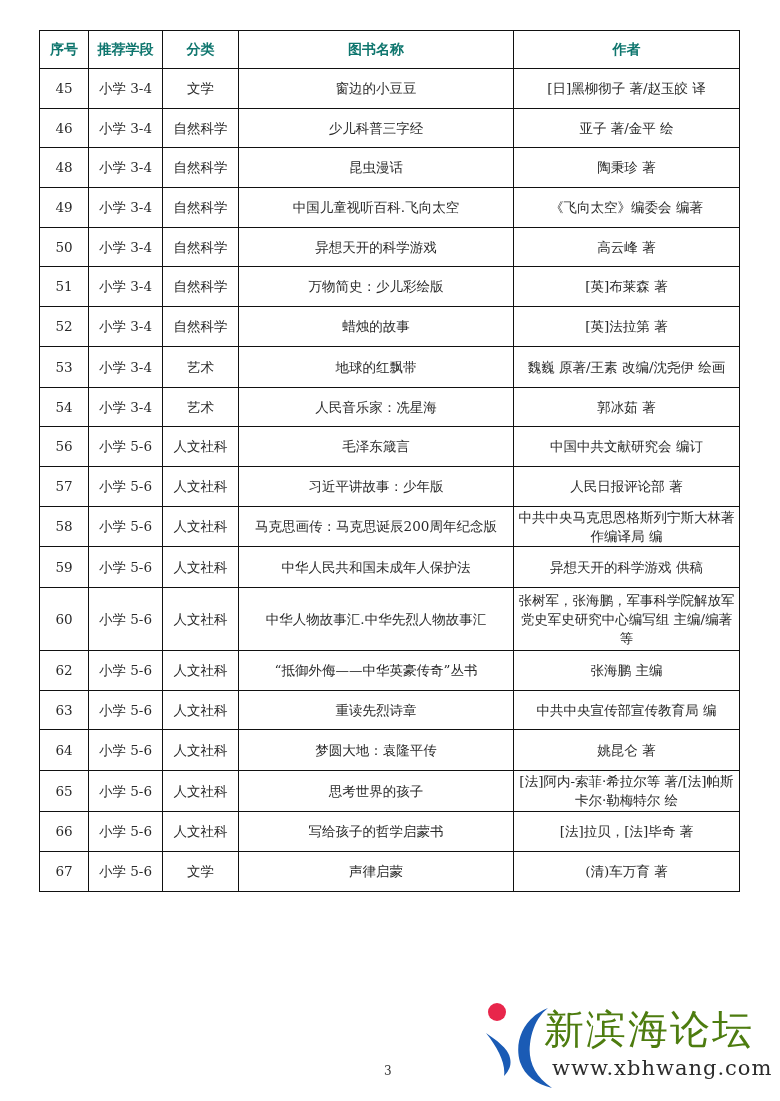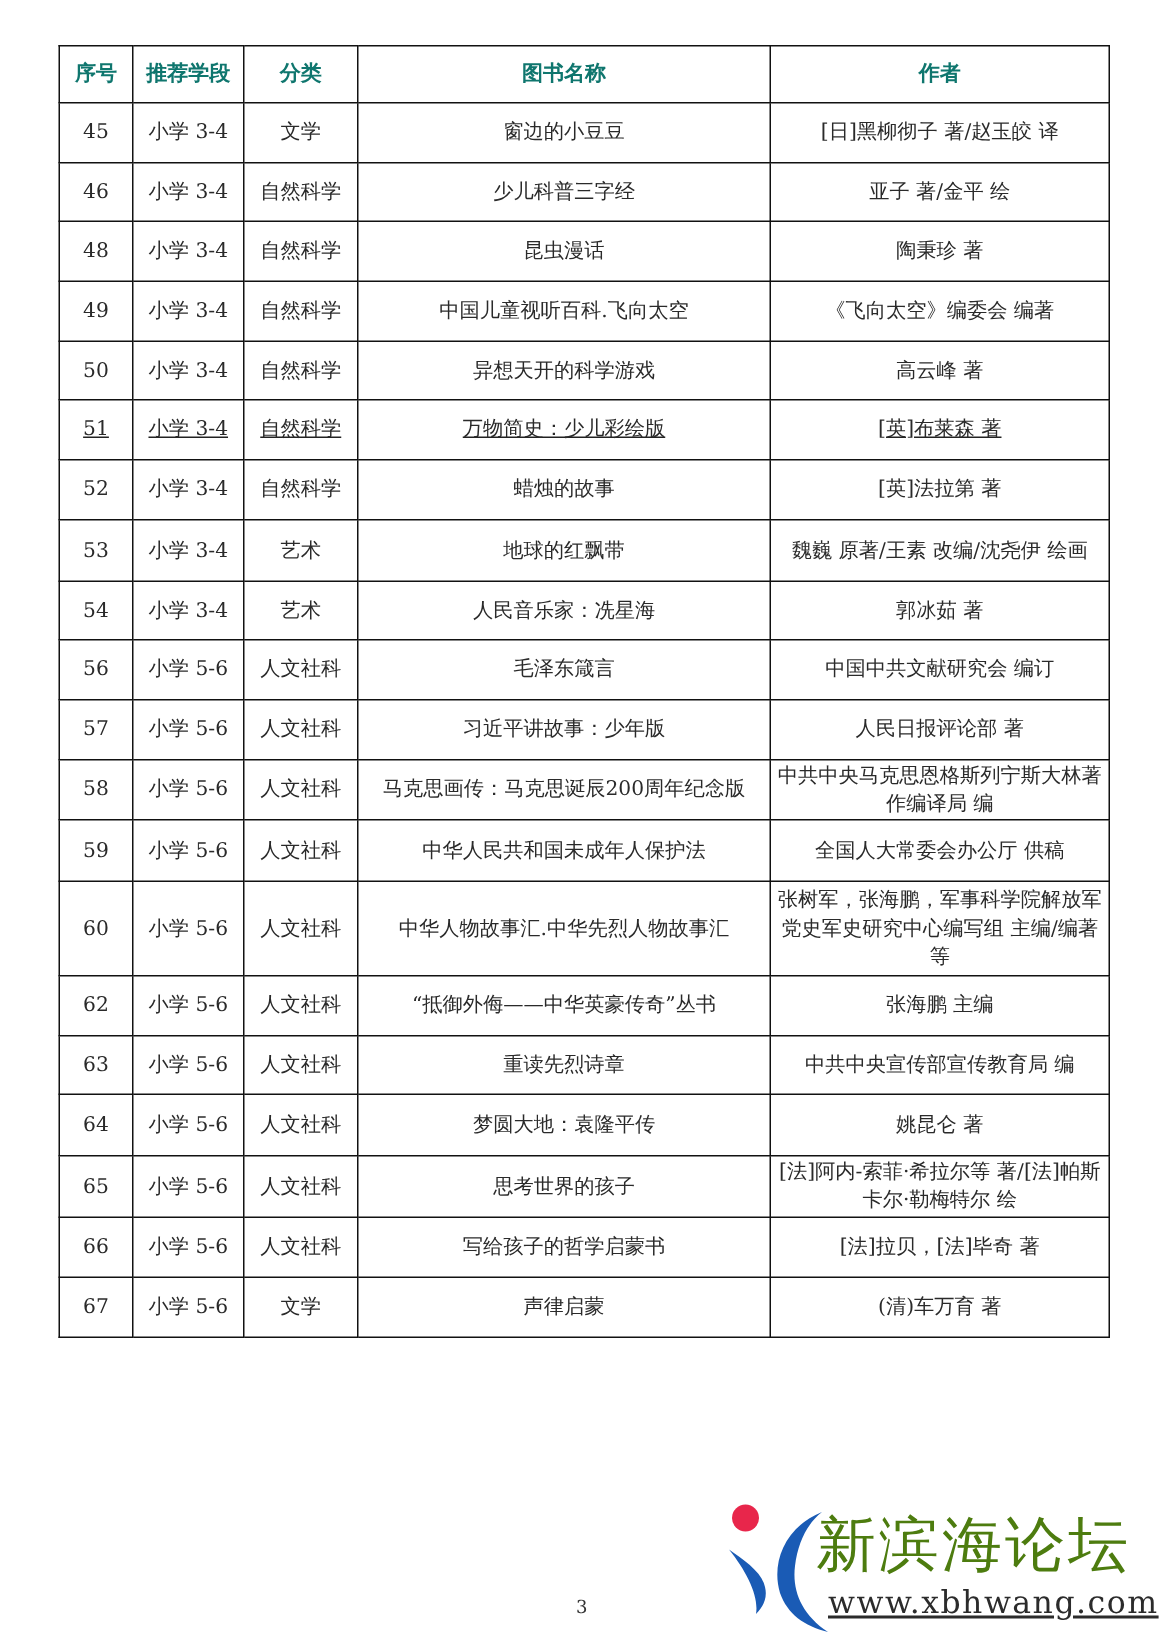--- a/index.html
+++ b/index.html
@@ -30,21 +30,20 @@
   .wm-logo { position: absolute; left: 0; top: 0; width: 90px; height: 100px; }
   .wm-title {
     position: absolute; left: 76px; top: 6px; font-family: "DejaVu Sans", "Liberation Sans", sans-serif;
     font-size: 40px; color: #4d7c0f; letter-spacing: 2px; white-space: nowrap;
     text-shadow: 0 0 3px #fff, 0 0 3px #fff;
   }
   .wm-url {
     position: absolute; left: 84px; top: 60px; font-family: "DejaVu Serif", "Liberation Serif", serif;
     font-size: 21px; color: #2b2b2b; letter-spacing: 1px; white-space: nowrap;
     background: rgba(255,255,255,0.85);
-    text-decoration: underline;
   }
 </style>
 </head>
 <body>
 
 <div class="page">
 
   <table class="books">
     <colgroup>
       <col class="c-no">
@@ -91,21 +90,21 @@
           <td>中国儿童视听百科.飞向太空</td>
           <td>《飞向太空》编委会 编著</td>
         </tr>
         <tr style="height: 39px;">
           <td>50</td>
           <td>小学 3-4</td>
           <td>自然科学</td>
           <td>异想天开的科学游戏</td>
           <td>高云峰 著</td>
         </tr>
-        <tr style="height: 40px; text-decoration: underline;">
+        <tr style="height: 40px;">
           <td>51</td>
           <td>小学 3-4</td>
           <td>自然科学</td>
           <td>万物简史：少儿彩绘版</td>
           <td>[英]布莱森 著</td>
         </tr>
         <tr style="height: 40px;">
           <td>52</td>
           <td>小学 3-4</td>
           <td>自然科学</td>
@@ -145,21 +144,21 @@
           <td>小学 5-6</td>
           <td>人文社科</td>
           <td>马克思画传：马克思诞辰200周年纪念版</td>
           <td>中共中央马克思恩格斯列宁斯大林著作编译局 编</td>
         </tr>
         <tr style="height: 41px;">
           <td>59</td>
           <td>小学 5-6</td>
           <td>人文社科</td>
           <td>中华人民共和国未成年人保护法</td>
-          <td>全国人大常委会办公厅 供稿</td>
+          <td>异想天开的科学游戏 供稿</td>
         </tr>
         <tr style="height: 63px;">
           <td>60</td>
           <td>小学 5-6</td>
           <td>人文社科</td>
           <td>中华人物故事汇.中华先烈人物故事汇</td>
           <td>张树军，张海鹏，军事科学院解放军党史军史研究中心编写组 主编/编著 等</td>
         </tr>
         <tr style="height: 40px;">
           <td>62</td>

